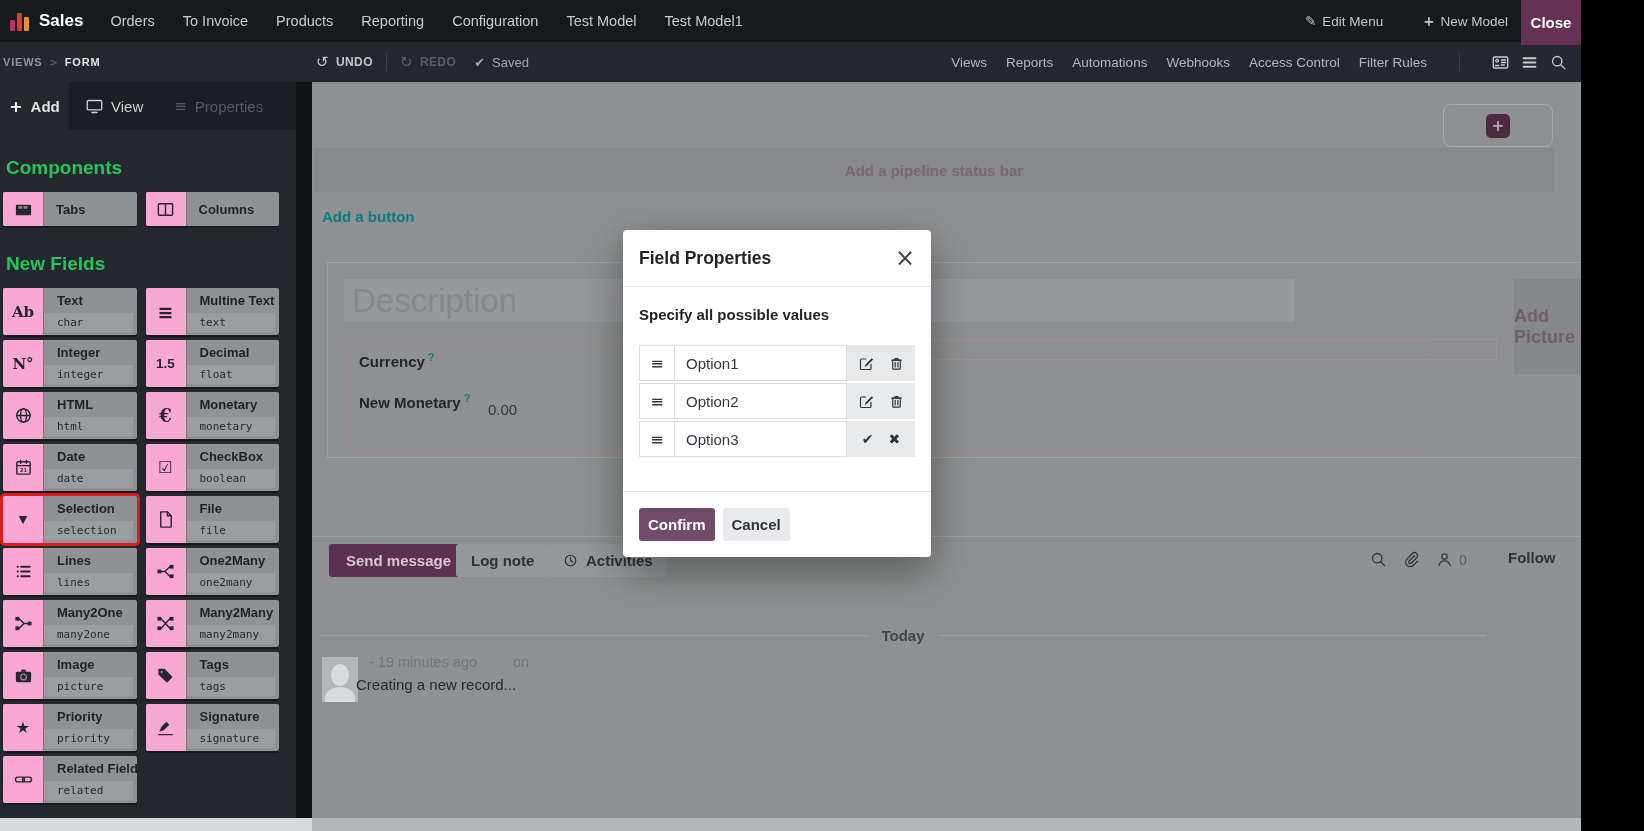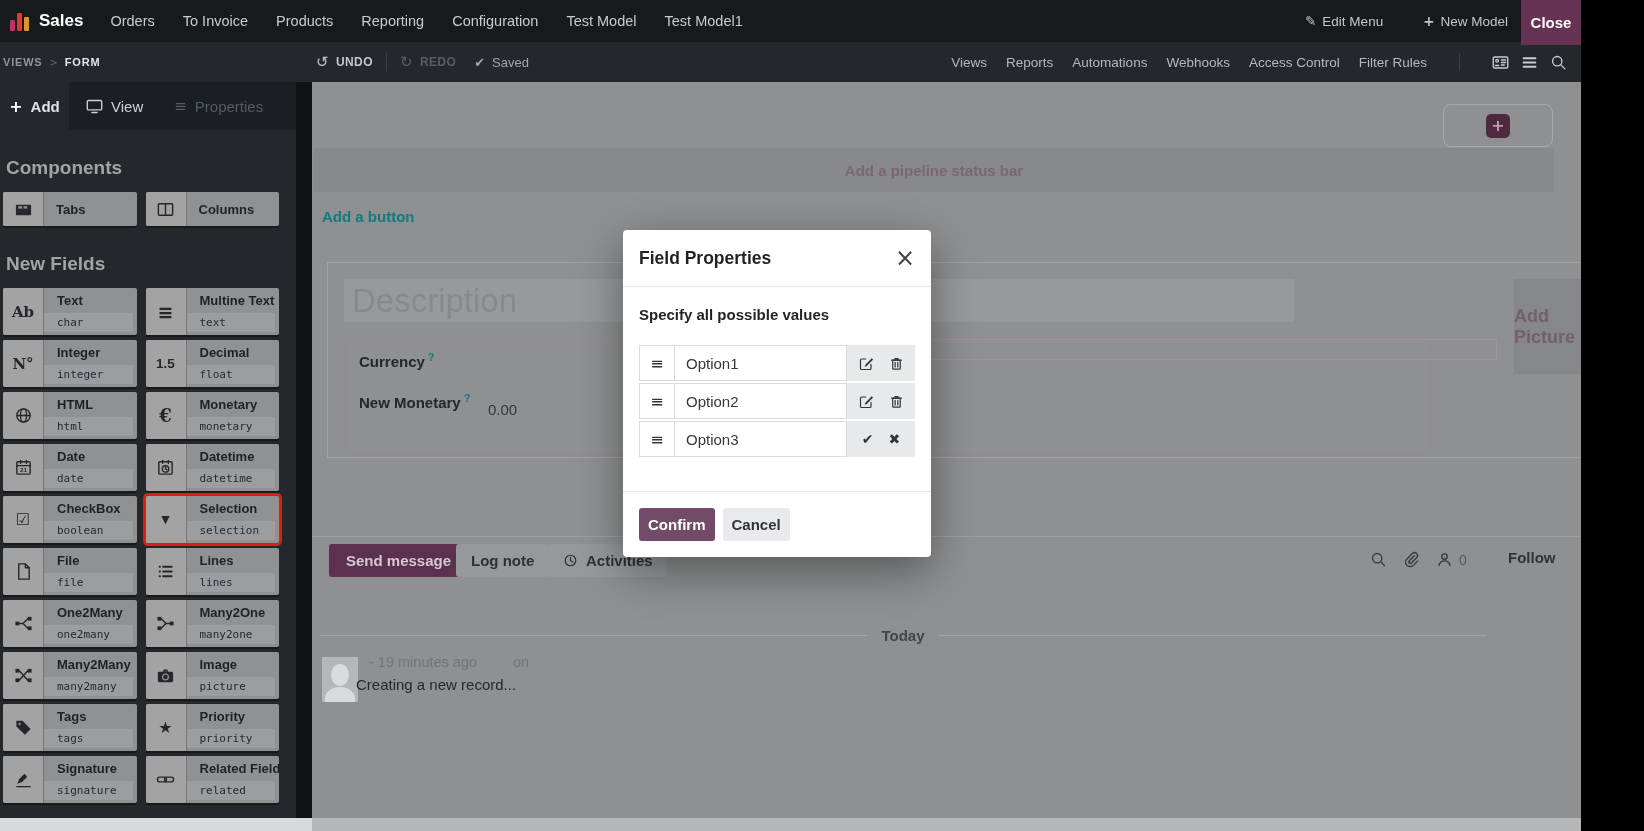--- a/index.html
+++ b/index.html
@@ -47,27 +47,27 @@
   .body-row { display:flex; height:736px; }
 
   
   .sidebar { width:296px; background:#24282c; flex:none; overflow:hidden; }
   .sb-tabs { height:48px; background:#1b1f23; display:flex; align-items:stretch; }
   .sb-tab { display:flex; align-items:center; gap:8px; font-size:15px; cursor:pointer; }
   .sb-tab.add { width:69px; justify-content:center; background:#24282c; color:#e0e2e5; font-weight:600; }
   .sb-tab.add .plus { color:#fff; font-weight:700; font-size:16px; }
   .sb-tab.view { padding:0 17px; color:#ced1d4; }
   .sb-tab.props { padding:0 14px; color:#575c63; }
-  .sb-heading { color:#a3a3a3; font-size:19px; font-weight:700; margin:27px 0 13px 6px; }
+  .sb-heading { color:#22c55e; font-size:19px; font-weight:700; margin:27px 0 13px 6px; }
   .cards { display:grid; grid-template-columns:1fr 1fr; gap:5px 9px; margin:0 17px 0 3px; }
   .card { background:#8f9193; border-radius:2px; display:flex; overflow:hidden; position:relative;
           box-shadow:0 2px 0 rgba(0,0,0,.35); cursor:grab; }
   .comp-card { height:34px; }
   .field-card { height:47px; }
-  .ficon { width:41px; flex:none; background:#a3a3a3; border-right:1px solid #75777a;
+  .ficon { width:41px; flex:none; background:#f9a8d4; border-right:1px solid #75777a;
            display:flex; align-items:center; justify-content:center; color:#24282c; font-weight:700; }
   .ficon svg { width:19px; height:19px; fill:none; stroke:#24282c; stroke-width:1.5; stroke-linecap:round; stroke-linejoin:round; }
   .g-serif { font-family:"DejaVu Serif", serif; font-size:15px; }
   .g-euro  { font-family:"DejaVu Serif", serif; font-size:18px; }
   .g-lines { font-family:"DejaVu Sans", sans-serif; font-size:19px; }
   .g-num   { font-size:13.5px; }
   .g-check { font-family:"DejaVu Sans", sans-serif; font-size:16px; }
   .g-tri   { font-family:"DejaVu Sans", sans-serif; font-size:11px; }
   .g-star  { font-family:"DejaVu Sans", sans-serif; font-size:16px; }
   .card-body { flex:1; display:flex; flex-direction:column; min-width:0; }
@@ -333,34 +333,20 @@
           <span class="ficon">
             <svg viewBox="0 0 20 20">
                 <rect x="3" y="4" width="14" height="13" rx="1"></rect>
                 <path d="M3 8h14M7 2.5v3M13 2.5v3"></path>
                 <text x="10" y="15" font-size="6.5" text-anchor="middle" fill="#24282c" stroke="none" font-weight="bold">21</text>
               </svg>
           </span>
           <span class="card-body">
             <span class="fname">Date</span>
             <span class="ftech">date</span>
-          </span>
-        </div>
-        <div class="card field-card">
-          <span class="ficon">
-            <svg viewBox="0 0 20 20">
-                <rect x="3" y="4" width="14" height="13" rx="1"></rect>
-                <path d="M7 2.5v3M13 2.5v3"></path>
-                <circle cx="10" cy="11.5" r="3.4"></circle>
-                <path d="M10 9.8v1.7l1.4.9"></path>
-              </svg>
-          </span>
-          <span class="card-body">
-            <span class="fname">Datetime</span>
-            <span class="ftech">datetime</span>
           </span>
         </div>
 
         <div class="card field-card">
           <span class="ficon g-check">☑</span>
           <span class="card-body">
             <span class="fname">CheckBox</span>
             <span class="ftech">boolean</span>
           </span>
         </div>

